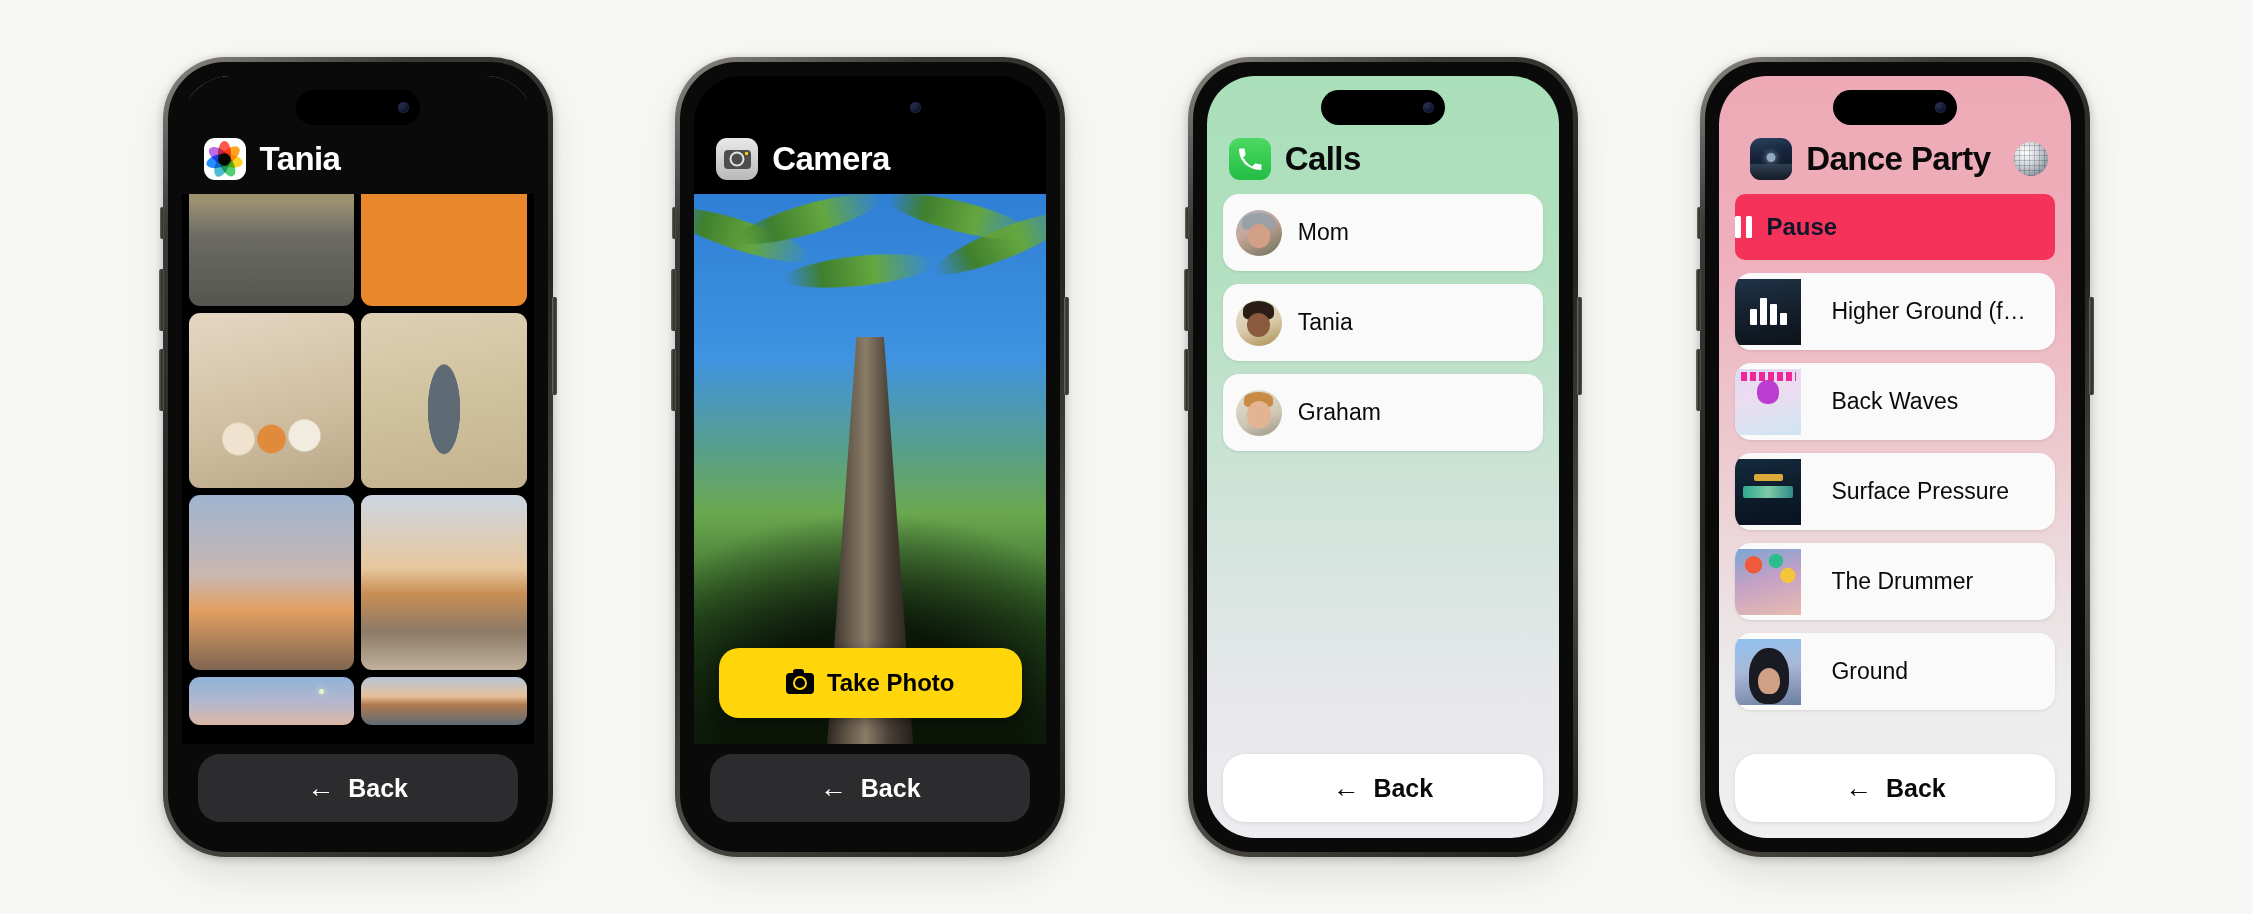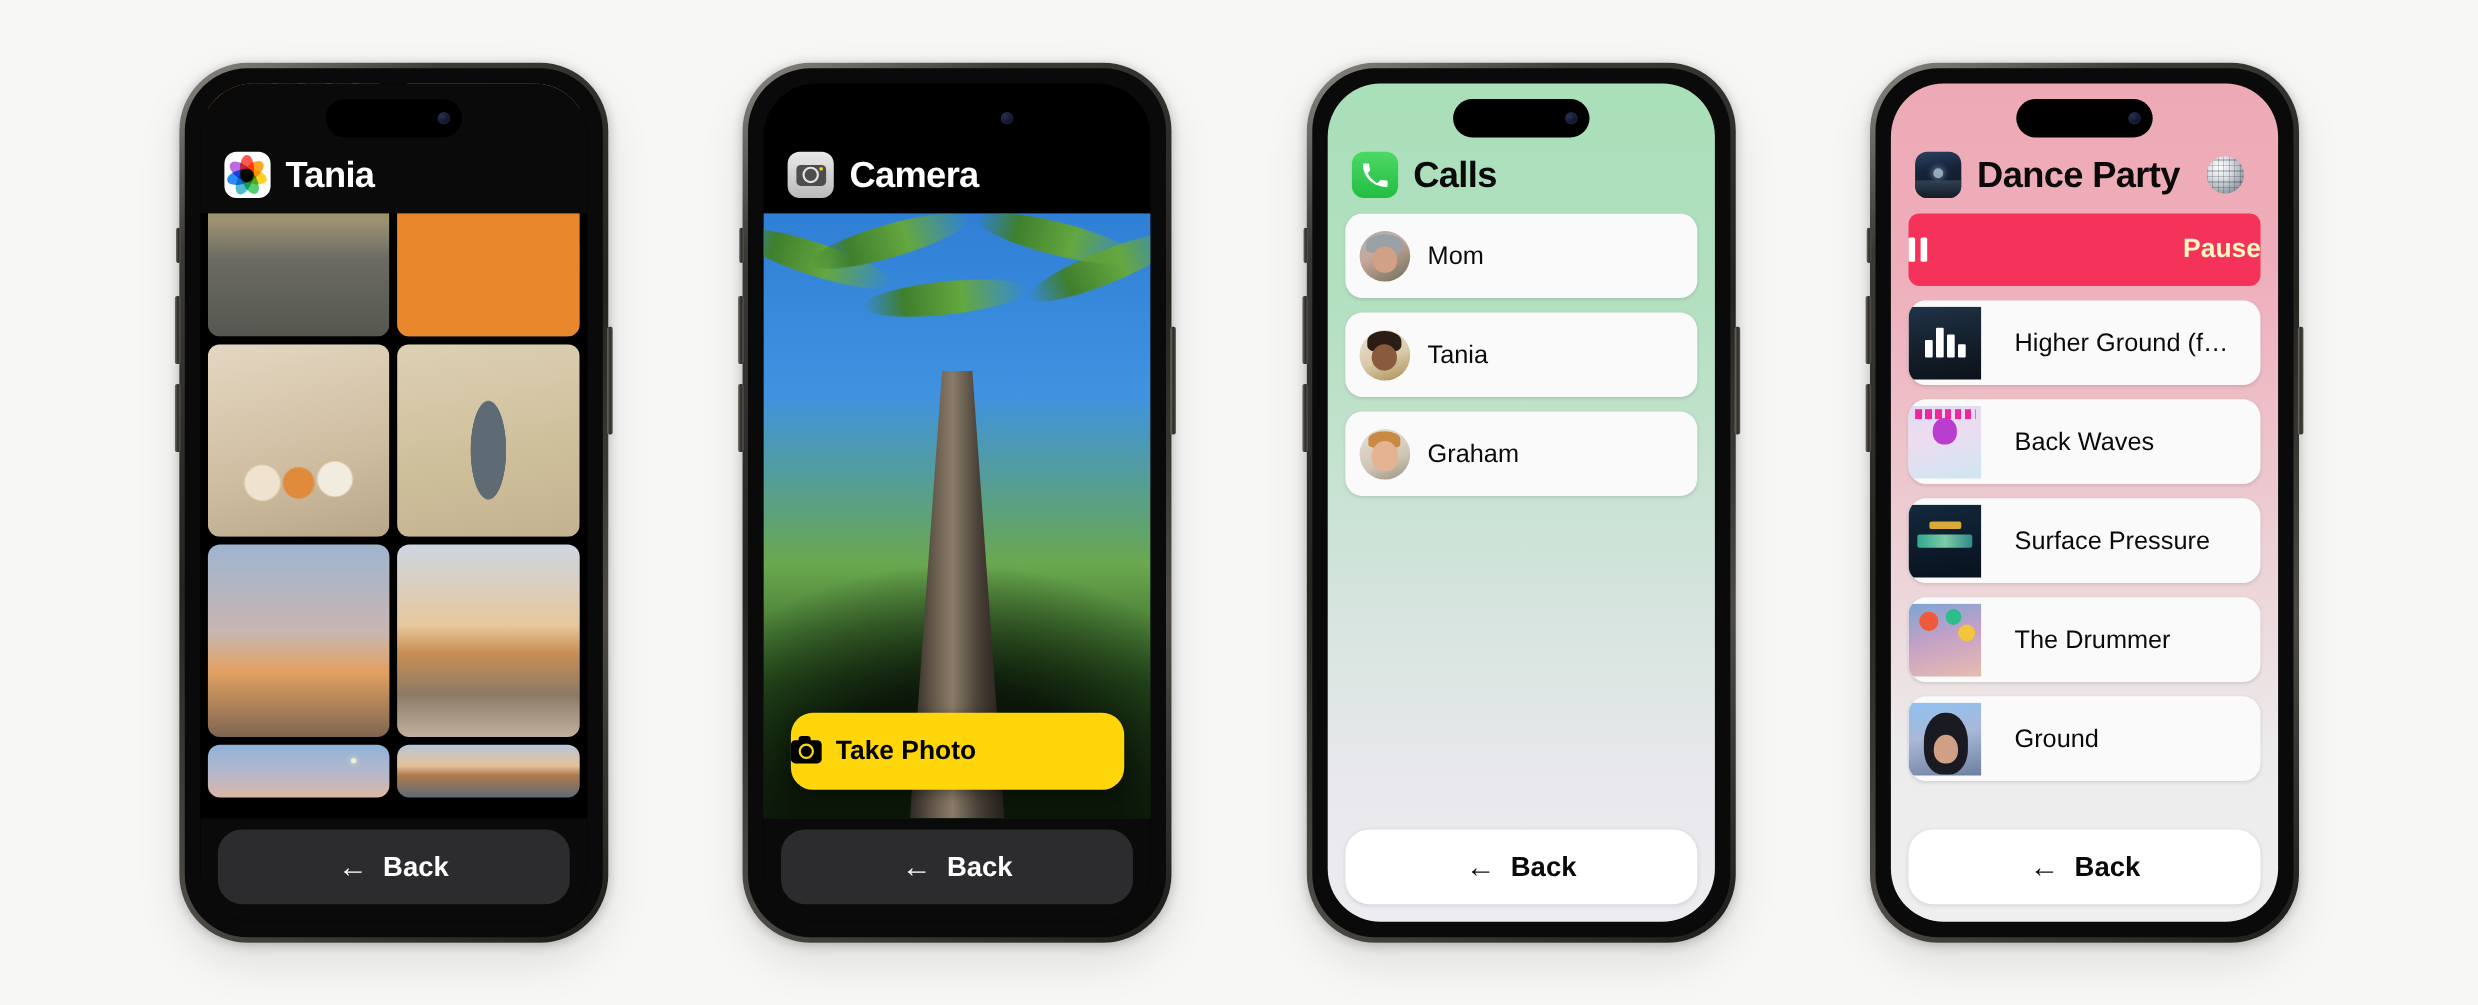--- a/index.html
+++ b/index.html
@@ -163,21 +163,21 @@
   }
   .frond {
     position:absolute; width:150px; height:30px; border-radius:50%;
     background: linear-gradient(90deg, rgba(70,140,40,.0), #3f7f2e 25%, #64a73f 60%, rgba(80,150,50,0));
     filter: blur(.3px);
   }
   .takephoto {
     position:relative; z-index:6;
     width: 86%; height: 70px; border-radius: 20px;
     background:#ffd60a; color:#000;
-    display:flex; align-items:center; gap:13px;
+    display:flex; align-items:center; justify-content:center; gap:13px;
     font-size:24px; font-weight:600;
     box-shadow:0 3px 12px rgba(0,0,0,.35);
   }
   .cam-glyph { width:28px; height:21px; background:#000; border-radius:4px; position:relative; flex:0 0 auto;}
   .cam-glyph:before{content:"";position:absolute;left:50%;top:50%;transform:translate(-50%,-50%);
      width:10px;height:10px;border-radius:50%;border:2.4px solid #ffd60a;}
   .cam-glyph:after{content:"";position:absolute;left:7px;top:-4px;width:11px;height:5px;background:#000;border-radius:3px 3px 0 0;}
 
   
   .scr-calls { background: linear-gradient(180deg,#a9dfb9 0%,#b3e0c0 26%,#d3e4dc 60%,#e8e8ec 82%,#ededf1 100%); }
@@ -228,21 +228,21 @@
   .art-sp:after{content:"";position:absolute;left:28%;top:24%;width:44%;height:7px;
      background:#d9a93a;border-radius:2px;}
   .art-bl { background: linear-gradient(170deg,#8fc2f0 0%,#a9b8d8 45%,#6d7fa0 100%); }
   .art-bl:before{content:"";position:absolute;left:20%;top:14%;width:62%;height:86%;
      border-radius:46% 46% 40% 40%;background:#1a1a22;}
   .art-bl:after{content:"";position:absolute;left:34%;top:44%;width:34%;height:40%;
      border-radius:50% 50% 44% 44%;background:#cf9f86;}
 
   .pause {
     margin: 0 16px 13px; height:66px; border-radius:10px;
-    background:#f4325a; color:#fef9c3; display:flex; align-items:center; justify-content:space-between; gap:14px;
+    background:#f4325a; color:#0f172a; display:flex; align-items:center; justify-content:flex-start; gap:14px;
     font-size:24px; font-weight:600; flex:0 0 auto;
   }
   .pausebars { display:flex; gap:5px; }
   .pausebars i { display:block; width:6px; height:22px; background:#fff; border-radius:1.5px; }
 
   
   .backbar { flex:0 0 auto; padding: 10px 16px 16px; }
   .backbtn {
     height: 68px; border-radius: 22px;
     display:flex; align-items:center; justify-content:center; gap:14px;
@@ -394,21 +394,21 @@
     <div class="btn-side btn-silent"></div>
     <div class="btn-side btn-up"></div>
     <div class="btn-side btn-down"></div>
     <div class="btn-side btn-power"></div>
     <div class="bezel">
       <div class="screen scr-music">
         <div class="island">
           <div class="cam"></div>
         </div>
 
-        <div class="apphdr" style="color:#0a0a0a;padding-right:14px;">
+        <div class="apphdr" style="color:#0a0a0a;padding-right:14px;justify-content:center;">
           <div class="appicon ic-album"></div>
           <div class="title">Dance Party</div>
           <div class="disco"></div>
         </div>
 
         <div class="pause">
           <span class="pausebars">
               <i></i>
               <i></i>
             </span>

